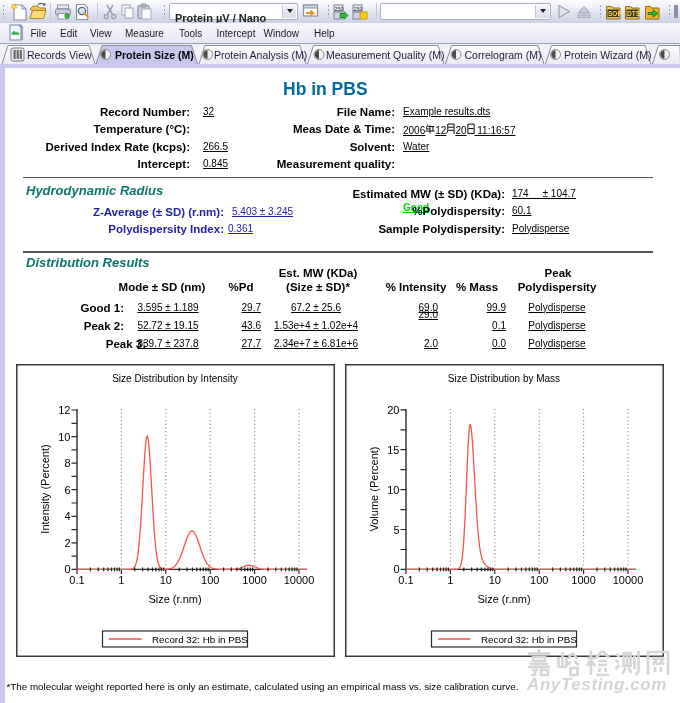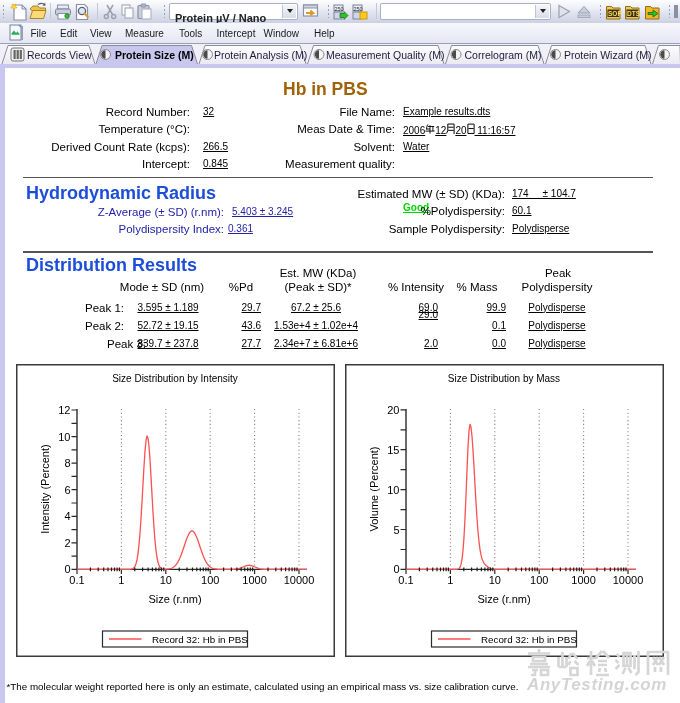--- a/index.html
+++ b/index.html
@@ -6,24 +6,24 @@
 body{width:680px;height:703px;position:relative;overflow:hidden;background:#fff;
  font-family:"Liberation Sans",sans-serif;}
 .a{position:absolute;}
 #tb1{left:0;top:0;width:680px;height:23px;
  background:linear-gradient(#fdfdfe,#eef0f7 35%,#e1e4ef 55%,#d6dae8 80%,#ccd1e2);}
 #mb{left:0;top:23px;width:680px;height:20px;
  background:linear-gradient(#f6f7fb,#ededf7 60%,#e4e6f2);border-bottom:1px solid #9aa0b8;}
 .mi{position:absolute;top:27.5px;font-size:10px;color:#1a1a1a;}
 #content{left:0;top:64px;width:680px;height:639px;background:#ffffff;
  border-left:5px solid #c9c6ef;border-top:4px solid #c9c6ef;box-sizing:border-box;}
-.lbl{font-weight:normal;color:#000;font-size:11.5px;white-space:nowrap;}
+.lbl{font-weight:bold;color:#000;font-size:11.5px;white-space:nowrap;}
 .val{color:#000;font-size:10px;white-space:nowrap;text-decoration:underline;}
 .blu{color:#2323a8;}
-.grn{color:#1d4ed8;font-weight:bold;font-size:18px;}
+.grn{color:#0f766e;font-weight:bold;font-size:13px;font-style:italic;}
 .sep{height:1.6px;background:#555;}
 .c{text-align:center;}
 .wm2{color:#d4d4d4;font-weight:bold;font-style:italic;font-size:17px;letter-spacing:0.6px;}
 .grip{position:absolute;top:4px;width:3px;height:14px;
  background-image:radial-gradient(circle,#9aa0b5 35%,transparent 40%);background-size:3px 4px;}
 .tsep{position:absolute;top:3px;width:1px;height:16px;background:#c3c7d6;}
 </style>
 </head>
 <body>
 
@@ -191,26 +191,26 @@
 </g>
 <use href="#cico" x="100" y="5"></use>
 <use href="#cico" x="202" y="5"></use>
 <use href="#cico" x="313.5" y="5"></use>
 <use href="#cico" x="450.5" y="5"></use>
 <use href="#cico" x="550" y="5"></use>
 <use href="#cico" x="659" y="5"></use>
 </svg>
 
 <div id="content" class="a"></div>
-<div class="a" style="left:283px;top:79px;font-size:17.5px;font-weight:bold;color:#a16207;">Hb in PBS</div>
+<div class="a" style="left:283px;top:79px;font-size:17.5px;font-weight:bold;color:#0369a1;">Hb in PBS</div>
 
 <span class="a lbl" style="right:490px;top:106px;">Record Number:</span>
 <span class="a val" style="left:203px;top:106px;">32</span>
 <span class="a lbl" style="right:490px;top:123.3px;">Temperature (°C):</span>
-<span class="a lbl" style="right:490px;top:140.6px;">Derived Count Rate (kcps):</span>
+<span class="a lbl" style="right:490px;top:140.6px;">Derived Index Rate (kcps):</span>
 <span class="a val" style="left:203px;top:140.6px;">266.5</span>
 <span class="a lbl" style="right:490px;top:157.9px;">Intercept:</span>
 <span class="a val" style="left:203px;top:157.9px;">0.845</span>
 <span class="a lbl" style="right:285px;top:106px;padding-left:22px;">File Name:</span>
 <span class="a val" style="left:403px;top:106px;">Example results.dts</span>
 <span class="a lbl" style="right:285px;top:123.3px;">Meas Date &amp; Time:</span>
 <span class="a val" style="left:403px;top:123.3px;">2006<svg width="10" height="12" viewBox="0 0 12 12" style="vertical-align:-1.5px">
       <g stroke="#000" stroke-width="1.1" fill="none">
         <path d="M3.5,0.5 L2,3 M3,3 H11 M1.5,6 H6 M6,1.5 V11.5 M0.5,8.5 H11.5 M2,3.5 V6.5 M9.5,3 V8.5"></path>
       </g>
@@ -240,26 +240,26 @@
 <span class="a val" style="left:512px;top:205.3px;">60.1</span>
 <span class="a lbl" style="right:175px;top:222.6px;">Sample Polydispersity:</span>
 <span class="a val" style="left:512px;top:222.6px;">Polydisperse</span>
 
 <div class="a sep" style="left:23px;top:251px;width:630px;"></div>
 <div class="a grn" style="left:26px;top:255px;">Distribution Results</div>
 <span class="a lbl c" style="left:258px;top:266.5px;width:120px;">Est. MW (KDa)</span>
 <span class="a lbl c" style="left:498px;top:266.5px;width:120px;">Peak</span>
 <span class="a lbl c" style="left:102px;top:280.5px;width:120px;">Mode ± SD (nm)</span>
 <span class="a lbl c" style="left:211px;top:280.5px;width:60px;">%Pd</span>
-<span class="a lbl c" style="left:258px;top:280.5px;width:120px;">(Peak ± SD)*</span>
+<span class="a lbl c" style="left:258px;top:280.5px;width:120px;">(Size ± SD)*</span>
 <span class="a lbl c" style="left:348px;top:280.5px;width:120px;padding-left:8px;">% Intensity</span>
 <span class="a lbl c" style="left:417px;top:280.5px;width:120px;">% Mass</span>
 <span class="a lbl c" style="left:497px;top:280.5px;width:120px;">Polydispersity</span>
 
-<span class="a lbl" style="right:556px;top:301.5px;">Peak 1:</span>
+<span class="a lbl" style="right:556px;top:301.5px;">Good 1:</span>
 <span class="a val c" style="left:108px;top:301.5px;width:120px;">3.595 ± 1.189</span>
 <span class="a val" style="right:419px;top:301.5px;">29.7</span>
 <span class="a val c" style="left:246px;top:301.5px;width:140px;">67.2 ± 25.6</span>
 <span class="a val" style="right:242px;top:301.5px;">69.0</span>
 <span class="a val" style="right:174px;top:301.5px;">99.9</span>
 <span class="a val c" style="left:497px;top:301.5px;width:120px;">Polydisperse</span>
 <span class="a lbl" style="right:556px;top:319.7px;">Peak 2:</span>
 <span class="a val c" style="left:108px;top:319.7px;width:120px;">52.72 ± 19.15</span>
 <span class="a val" style="right:419px;top:319.7px;">43.6</span>
 <span class="a val c" style="left:246px;top:319.7px;width:140px;">1.53e+4 ± 1.02e+4</span>

